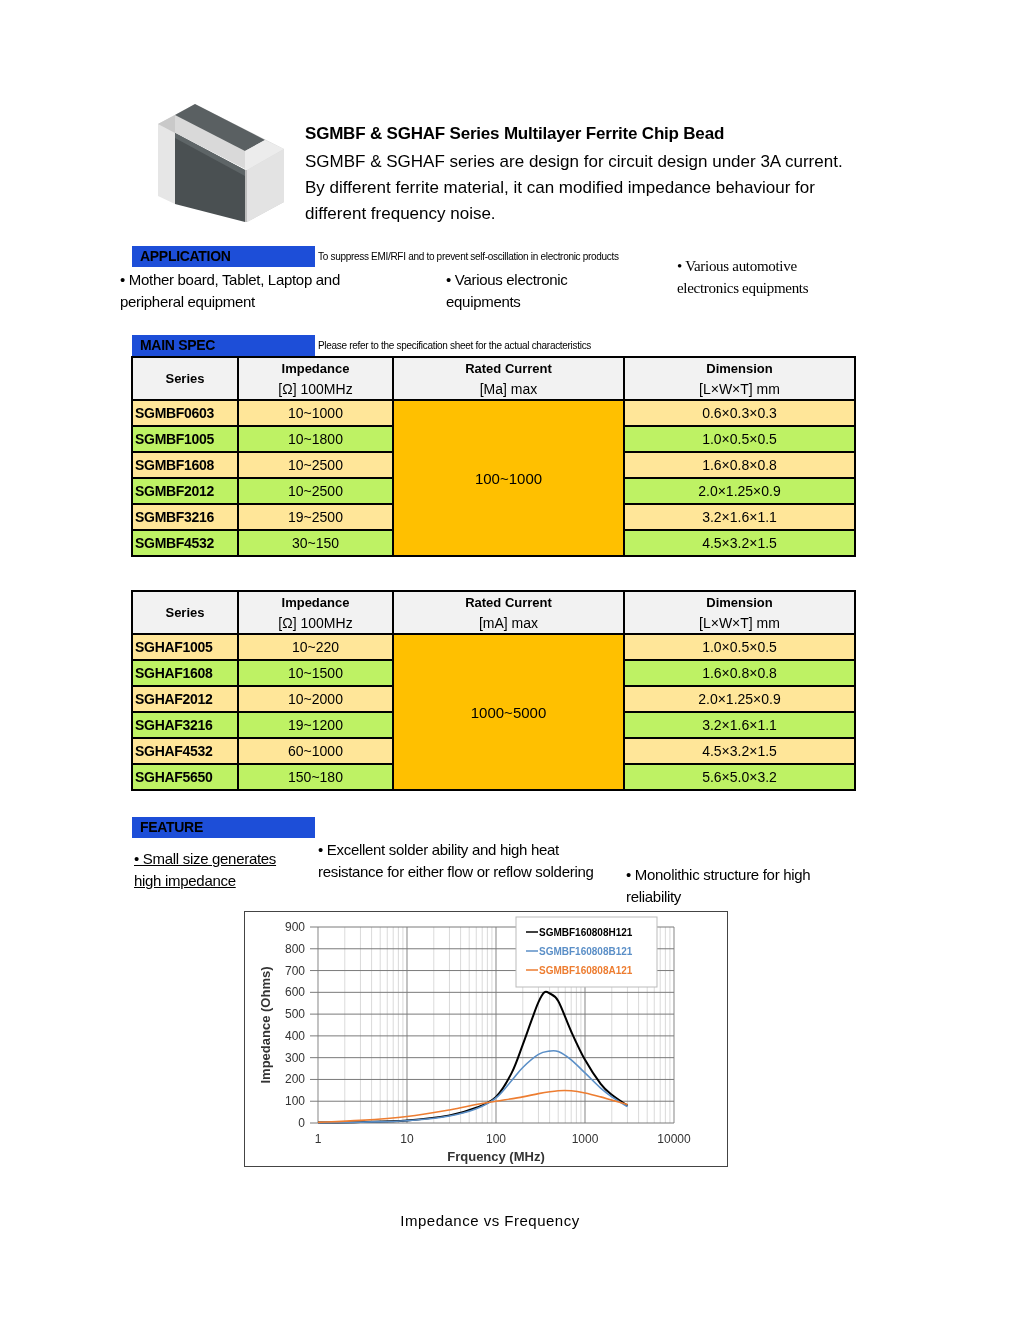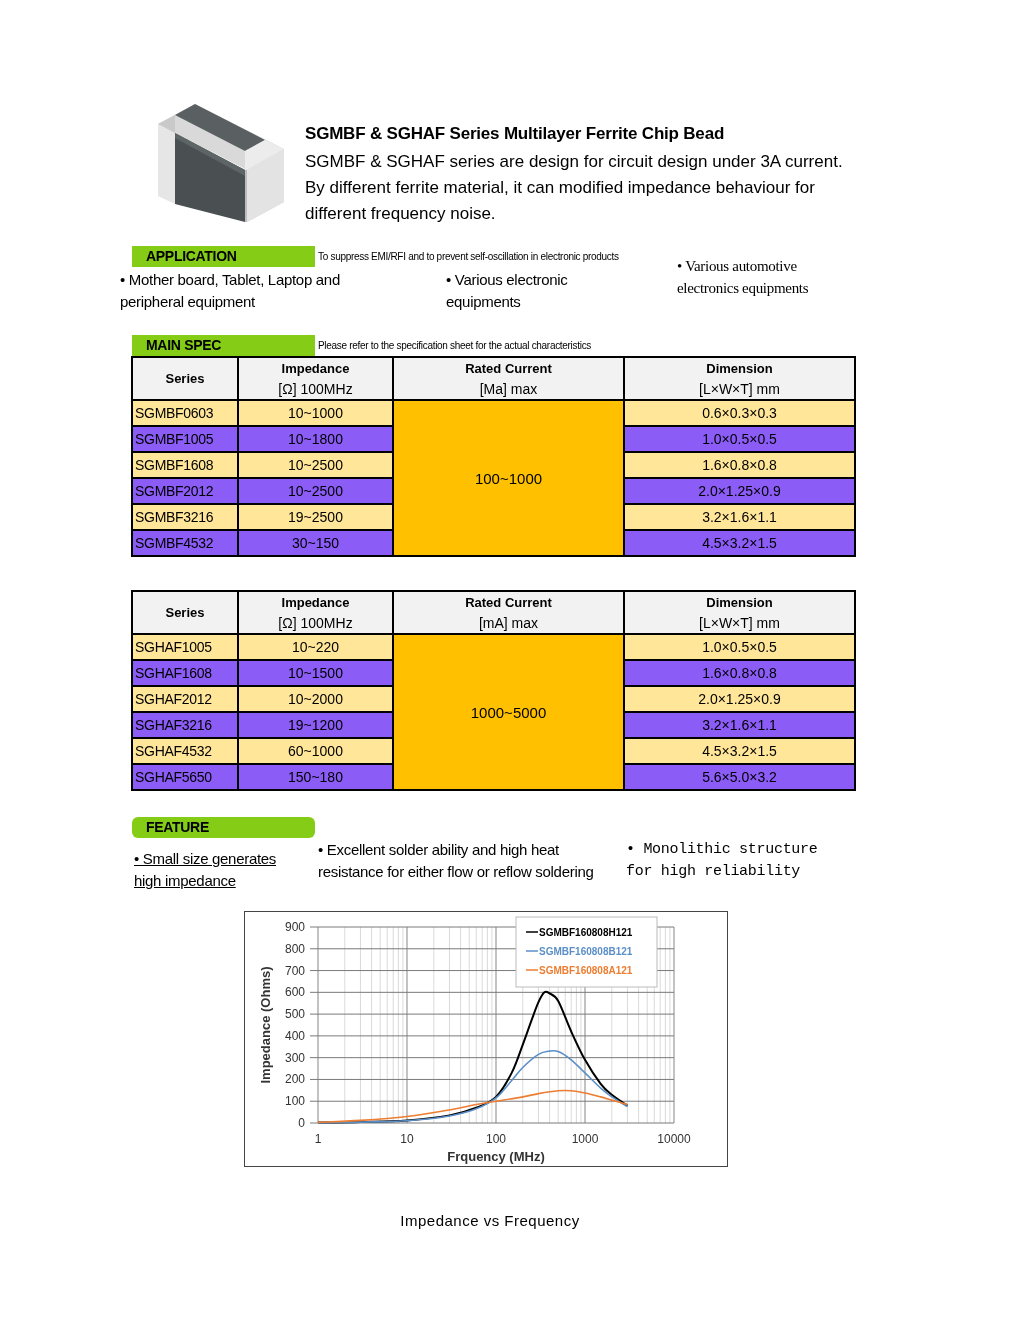--- a/index.html
+++ b/index.html
@@ -4,32 +4,32 @@
 <style>
   html, body { margin: 0; padding: 0; background: #ffffff; }
   body { width: 1020px; height: 1320px; position: relative; font-family: "Liberation Sans", sans-serif; color: #000; overflow: hidden; }
 
   
   .chip { position: absolute; left: 150px; top: 104px; width: 135px; height: 120px; }
   .title { position: absolute; left: 305px; top: 124px; font-size: 17px; font-weight: bold; letter-spacing: -0.2px; }
   .intro { position: absolute; left: 305px; top: 149px; width: 540px; font-size: 17px; line-height: 26px; }
 
   
-  .sec-label { position: absolute; left: 132px; width: 183px; height: 21px; background: #84cc16; font-size: 14px; font-weight: bold; line-height: 21px; padding-left: 14px; box-sizing: border-box; letter-spacing: -0.3px; }
+  .sec-label { position: absolute; left: 132px; width: 183px; height: 21px; background: #1d4ed8; font-size: 14px; font-weight: bold; line-height: 21px; padding-left: 8px; box-sizing: border-box; letter-spacing: -0.3px; }
   .sec-note { position: absolute; left: 318px; font-size: 10px; line-height: 21px; letter-spacing: -0.3px; }
   .bullet { position: absolute; font-size: 15px; line-height: 22px; letter-spacing: -0.3px; }
 
   
   table.spec { position: absolute; left: 131px; border-collapse: collapse; font-size: 14px; }
   table.spec td, table.spec th { border: 2px solid #000; padding: 0; height: 24px; text-align: center; vertical-align: middle; }
   table.spec th { background: #f2f2f2; font-weight: normal; height: 40px; line-height: 20px; }
   table.spec th .b { font-weight: bold; font-size: 13px; }
-  td.series { text-align: left !important; font-weight: normal; padding-left: 2px !important; font-size: 14px; letter-spacing: -0.3px; }
+  td.series { text-align: left !important; font-weight: bold; padding-left: 2px !important; font-size: 14px; letter-spacing: -0.3px; }
   tr.odd td { background: #ffe699; }
-  tr.even td { background: #8b5cf6; }
+  tr.even td { background: #bef264; }
   td.current { background: #ffc000 !important; font-size: 15px; }
   .c1 { width: 104px; } .c2 { width: 153px; } .c3 { width: 229px; } .c4 { width: 229px; }
 
   
   .chart-box { position: absolute; left: 244px; top: 911px; width: 484px; height: 256px; border: 1.5px solid #444; background: #fff; box-sizing: border-box; }
   .caption { position: absolute; left: 240px; top: 1176px; width: 500px; text-align: center; font-size: 15px; letter-spacing: 0.5px; margin-top: 36px; }
 </style>
 </head>
 <body>
 
@@ -134,24 +134,24 @@
     <td>4.5×3.2×1.5</td>
   </tr>
   <tr class="even">
     <td class="series">SGHAF5650</td>
     <td>150~180</td>
     <td>5.6×5.0×3.2</td>
   </tr>
 </tbody>
   </table>
 
-<div class="sec-label" style="top:817px;border-radius:6px;">FEATURE</div>
+<div class="sec-label" style="top:817px;">FEATURE</div>
 <div class="bullet" style="left:134px; top:848px; width:170px;text-decoration:underline;">• Small size generates high impedance</div>
 <div class="bullet" style="left:318px; top:839px; width:280px;">• Excellent solder ability and high heat resistance for either flow or reflow soldering</div>
-<div class="bullet" style="left:626px; top:839px; width:225px;font-family:Liberation Mono, monospace;">• Monolithic structure for high reliability</div>
+<div class="bullet" style="left:626px; top:864px; width:225px;">• Monolithic structure for high reliability</div>
 
 <div class="chart-box">
   <svg id="chart" width="481" height="253">
       <line x1="99.79166961409433" y1="15" x2="99.79166961409433" y2="211" stroke="#d0d0d0" stroke-width="0.8"></line>
       <line x1="115.46379167004996" y1="15" x2="115.46379167004996" y2="211" stroke="#d0d0d0" stroke-width="0.8"></line>
       <line x1="126.58333922818866" y1="15" x2="126.58333922818866" y2="211" stroke="#d0d0d0" stroke-width="0.8"></line>
       <line x1="135.20833038590567" y1="15" x2="135.20833038590567" y2="211" stroke="#d0d0d0" stroke-width="0.8"></line>
       <line x1="142.2554612841443" y1="15" x2="142.2554612841443" y2="211" stroke="#d0d0d0" stroke-width="0.8"></line>
       <line x1="148.21372556126886" y1="15" x2="148.21372556126886" y2="211" stroke="#d0d0d0" stroke-width="0.8"></line>
       <line x1="153.37500884228297" y1="15" x2="153.37500884228297" y2="211" stroke="#d0d0d0" stroke-width="0.8"></line>

